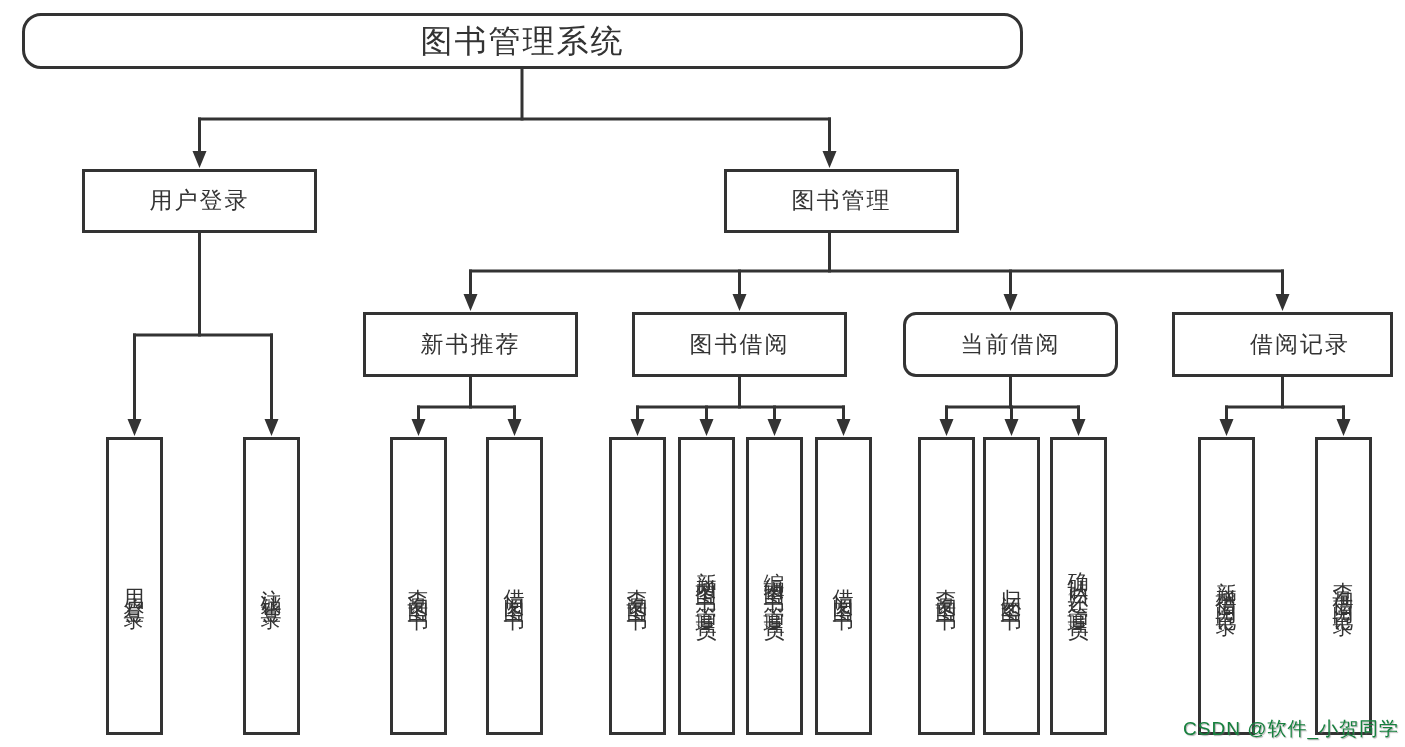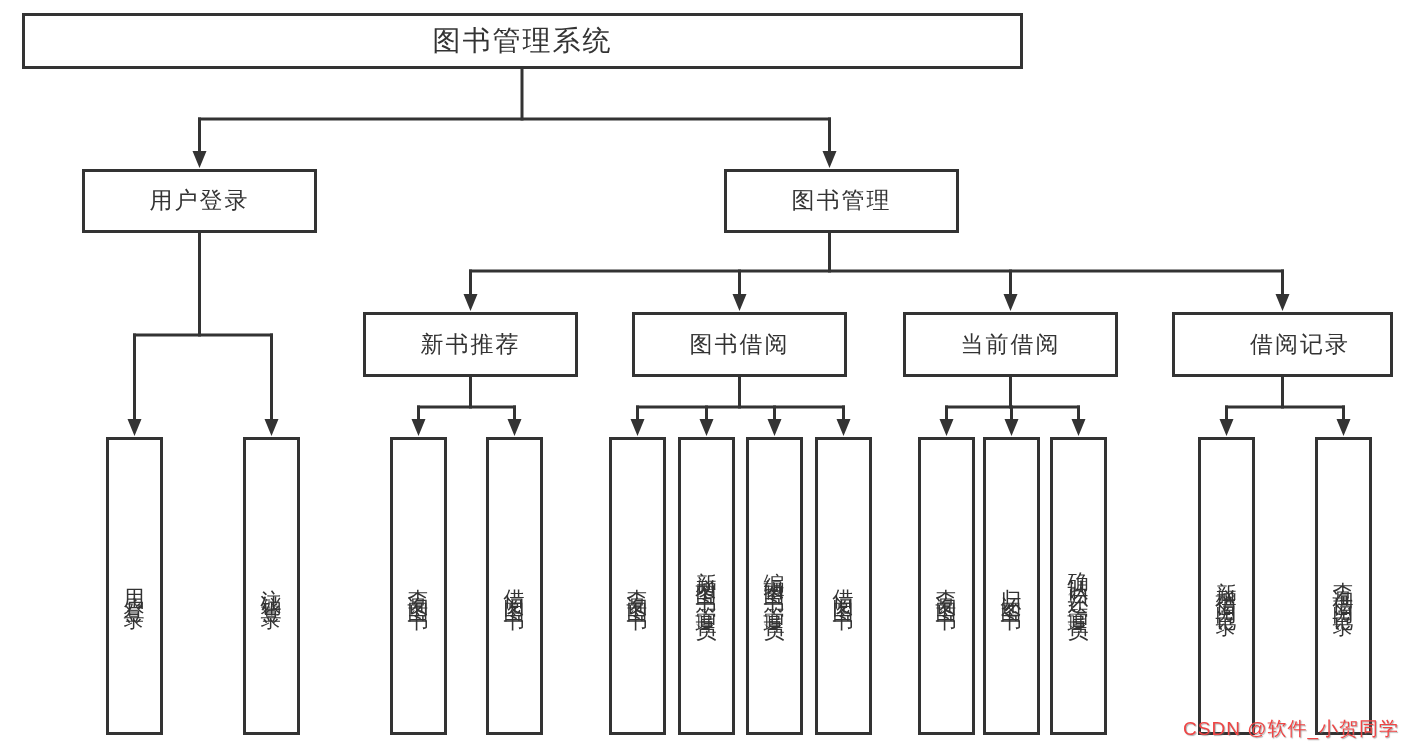--- a/index.html
+++ b/index.html
@@ -34,36 +34,37 @@
     justify-content: center;
     text-align: center;
   }
   .h-node {
     font-size: 23px;
     letter-spacing: 2px;
     line-height: 1.2;
     white-space: nowrap;
   }
   .root-node {
-    font-size: 28px;
+    font-size: 32px;
+    border-radius: 19px;
   }
   .v-node {
     writing-mode: vertical-rl;
     font-size: 21px;
     letter-spacing: 7px;
     line-height: 1;
     white-space: nowrap;
   }
   .watermark {
     position: absolute;
     right: 6px;
     bottom: 5px;
     font-size: 19px;
     letter-spacing: 1px;
-    color: #ef4444;
+    color: #15803d;
     text-shadow: 1px 1px 1px rgba(110,110,110,0.55);
     white-space: nowrap;
     pointer-events: none;
   }
 </style>
 </head>
 <body>
 
 <div class="canvas">
 
@@ -133,21 +134,21 @@
     </g>
   </svg>
 
   <div class="node h-node root-node" style="left:22px; top:13px; width:1001px; height:56px;">图书管理系统</div>
 
   <div class="node h-node" style="left:82px; top:169px; width:235px; height:64px;">用户登录</div>
   <div class="node h-node" style="left:724px; top:169px; width:235px; height:64px;">图书管理</div>
 
   <div class="node h-node" style="left:632px; top:312px; width:215px; height:65px;">图书借阅</div>
   <div class="node h-node" style="left:363px; top:312px; width:215px; height:65px;">新书推荐</div>
-  <div class="node h-node" style="left:903px; top:312px; width:215px; height:65px;">当前借阅</div>
+  <div class="node h-node" style="left:903px; top:312px; width:215px; height:65px;border-radius:13px;">当前借阅</div>
   <div class="node h-node" style="left:1172px; top:312px; width:221px; height:65px;padding-left:35px;">借阅记录</div>
 
   <div class="node v-node" style="left:106px; top:437px; width:57px; height:298px;">用户登录</div>
   <div class="node v-node" style="left:243px; top:437px; width:57px; height:298px;">注销登录</div>
 
   <div class="node v-node" style="left:390px; top:437px; width:57px; height:298px;">查询图书</div>
   <div class="node v-node" style="left:486px; top:437px; width:57px; height:298px;">借阅图书</div>
 
   <div class="node v-node" style="left:609px; top:437px; width:57px; height:298px;">查询图书</div>
   <div class="node v-node" style="left:678px; top:437px; width:57px; height:298px;">新增图书（管理员）</div>

